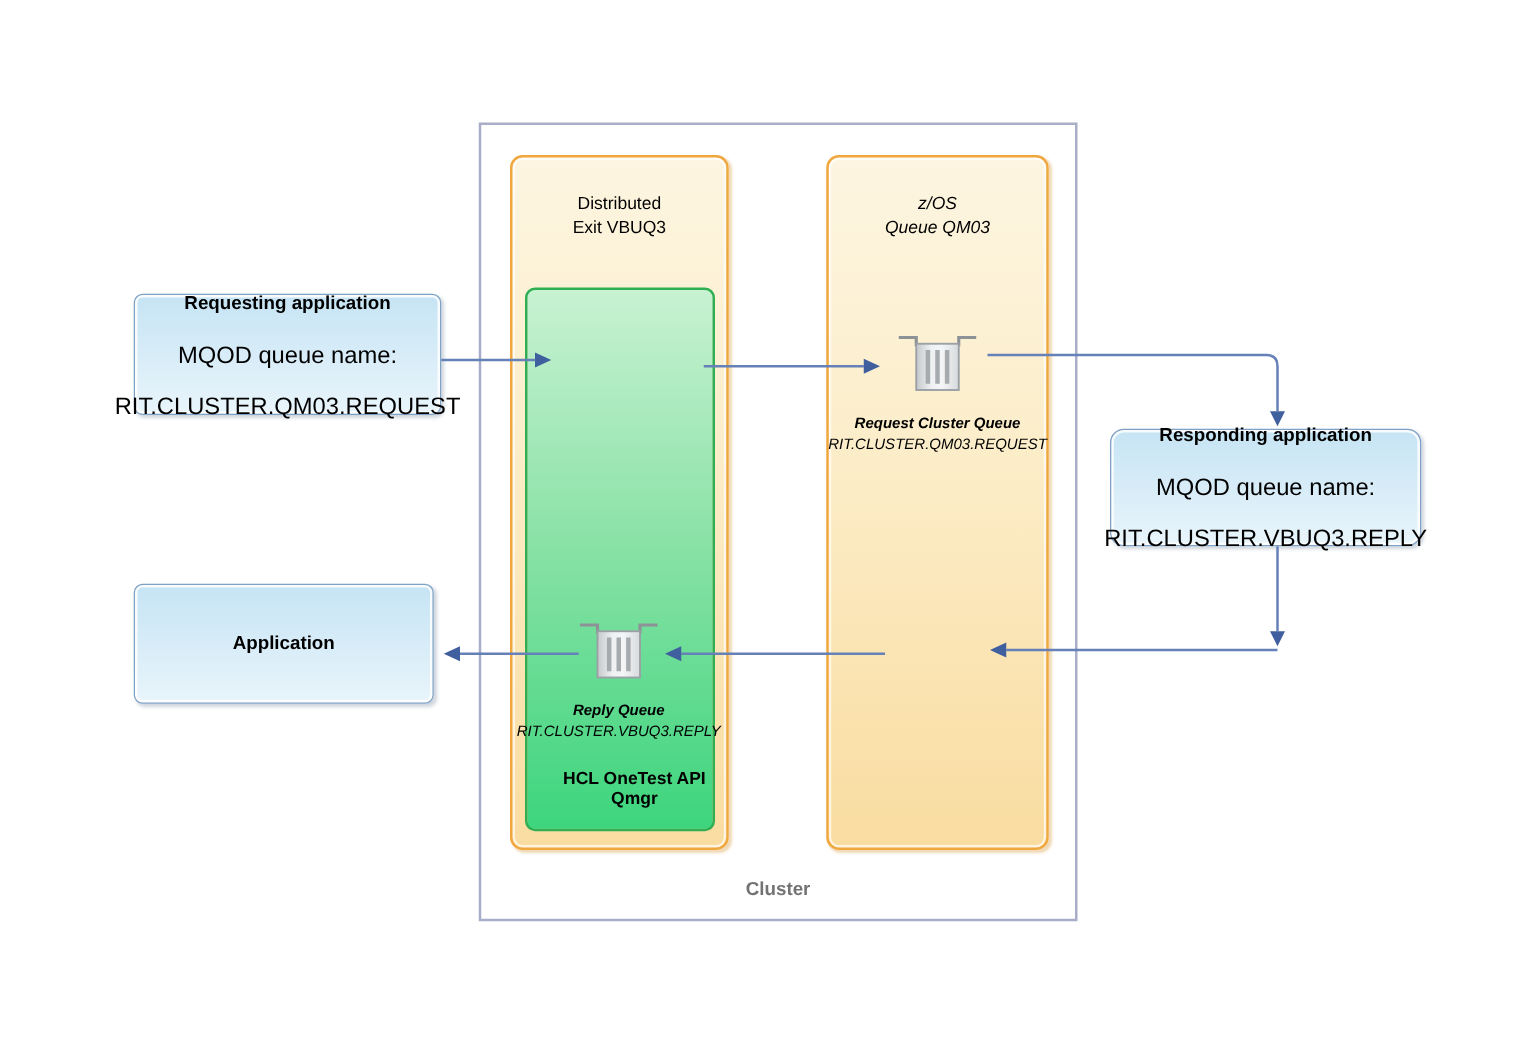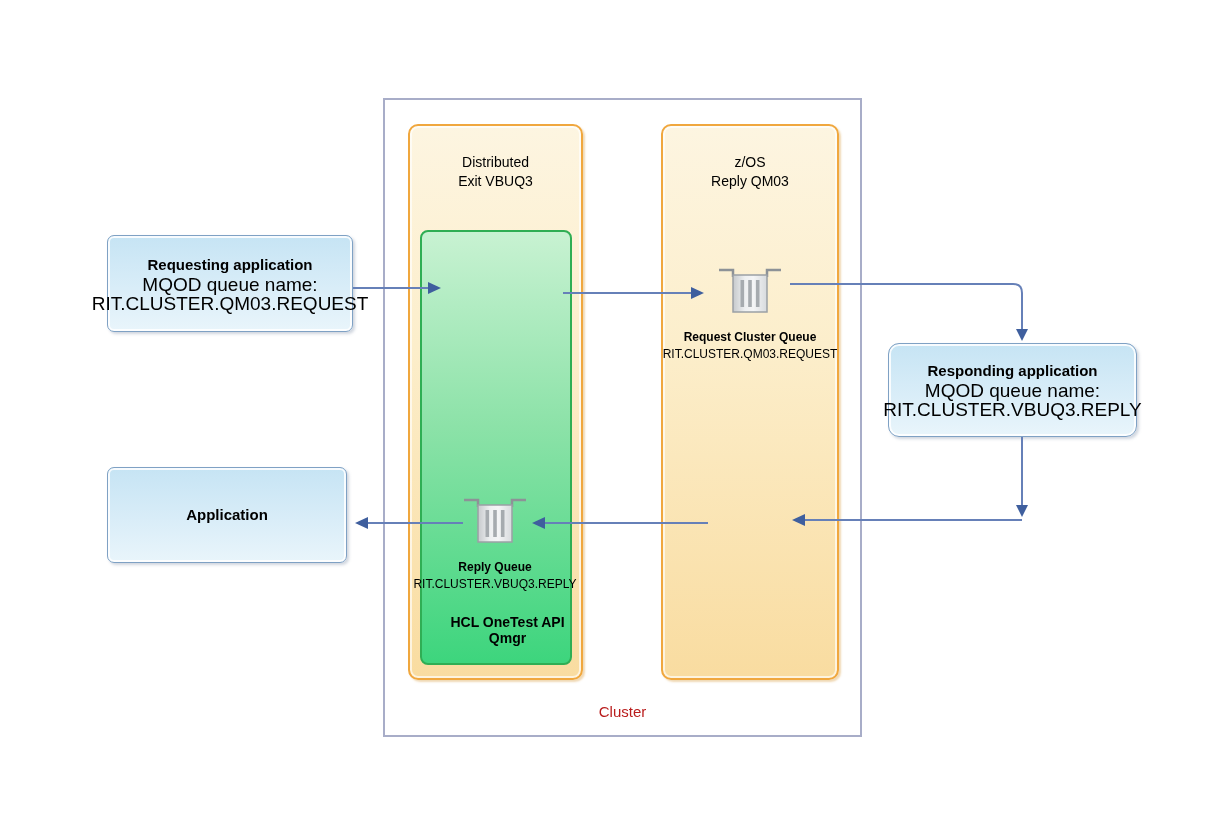--- a/index.html
+++ b/index.html
@@ -9,31 +9,31 @@
   }
   .abs{position:absolute;}
 
   
   .cluster-box{
     left:383px;top:98px;width:479px;height:639px;
     border:2px solid #A8ADC8;background:#ffffff;box-sizing:border-box;
   }
   .cluster-label{
     position:absolute;left:0;right:0;bottom:15px;text-align:center;
-    font-size:15px;color:#b91c1c;
+    font-size:15px;color:#737373;font-weight:bold;
   }
 
   
   .qmgr{
     border:2px solid #F0A73E;border-radius:10px;box-sizing:border-box;
     background:linear-gradient(180deg,#FDF5E1 0%,#FCEECB 40%,#F9DCA0 100%);
     box-shadow:inset 0 0 0 2px rgba(255,255,255,0.65), 2px 2px 2px rgba(222,170,90,0.45);
   }
   .qmgr-distributed{left:408px;top:124px;width:175px;height:556px;}
-  .qmgr-zos{left:661px;top:124px;width:178px;height:556px;}
+  .qmgr-zos{left:661px;top:124px;width:178px;height:556px;font-style:italic;}
   .qmgr-title{
     padding-top:27px;text-align:center;font-size:14px;line-height:19px;color:#000;
   }
   .qmgr-title span{display:block;}
 
   
   .exit-box{
     left:420px;top:230px;width:152px;height:435px;
     border:2px solid #2FAE54;border-radius:8px;box-sizing:border-box;
     background:linear-gradient(180deg,#C8F2D2 0%,#8CE2A8 45%,#3DD57D 100%);
@@ -44,30 +44,31 @@
   }
   .exit-label span{display:block;margin-left:24px;}
 
   
   .app-box{
     border:1px solid #7FA1C4;border-radius:7px;box-sizing:border-box;
     background:linear-gradient(180deg,#C6E4F4 0%,#D9EDF8 55%,#E9F5FB 100%);
     box-shadow:inset 0 0 0 2px rgba(255,255,255,0.85), 2px 2px 3px rgba(150,165,185,0.45);
     display:flex;flex-direction:column;align-items:center;justify-content:center;
     text-align:center;
+    gap:22px;
   }
   .box-requesting{left:107px;top:235px;width:246px;height:97px;}
   .box-application{left:107px;top:467px;width:240px;height:96px;}
   .box-responding{left:888px;top:343px;width:249px;height:94px;border-radius:11px;}
   .app-title{font-weight:bold;font-size:15px;line-height:20px;color:#000;}
   .app-line{font-size:19px;line-height:19px;color:#000;}
   .box-application .app-title{font-size:15px;}
 
   
-  .queue-group{width:200px;text-align:center;}
+  .queue-group{width:200px;text-align:center;font-style:italic;}
   .queue-request{left:650px;top:266px;}
   .queue-reply{left:395px;top:496px;}
   .queue-label{margin-top:11px;font-size:12px;font-weight:600;line-height:17px;color:#000;}
   .queue-name{font-size:12px;line-height:17px;color:#000;}
   .queue-icon-svg{display:inline-block;}
 
   
   .connectors{left:0;top:0;width:1225px;height:834px;pointer-events:none;}
   .connectors path{stroke:#6680B8;stroke-width:2;fill:none;}
   .connectors polygon{fill:#3F5F9E;stroke:none;}
@@ -84,21 +85,21 @@
   <div class="abs qmgr qmgr-distributed">
     <div class="qmgr-title">
       <span>Distributed</span>
       <span>Exit VBUQ3</span>
     </div>
   </div>
 
   <div class="abs qmgr qmgr-zos">
     <div class="qmgr-title">
       <span>z/OS</span>
-      <span>Reply QM03</span>
+      <span>Queue QM03</span>
     </div>
   </div>
 
   <div class="abs exit-box"></div>
 
   <div class="abs queue-group queue-request">
     <svg class="queue-icon-svg" width="64" height="48" viewBox="0 0 64 48">
       <defs>
         <linearGradient id="qbody1" x1="0" y1="0" x2="1" y2="0">
           <stop offset="0" stop-color="#c6c9cc"></stop>

